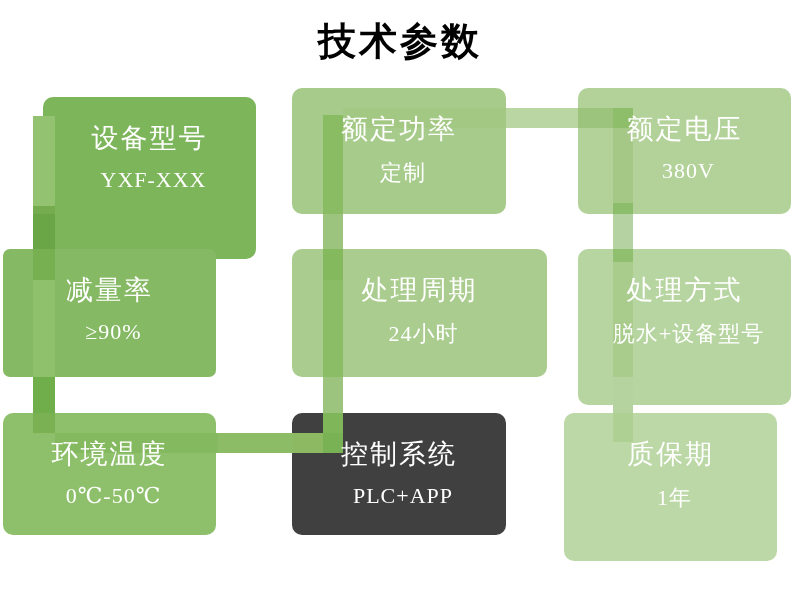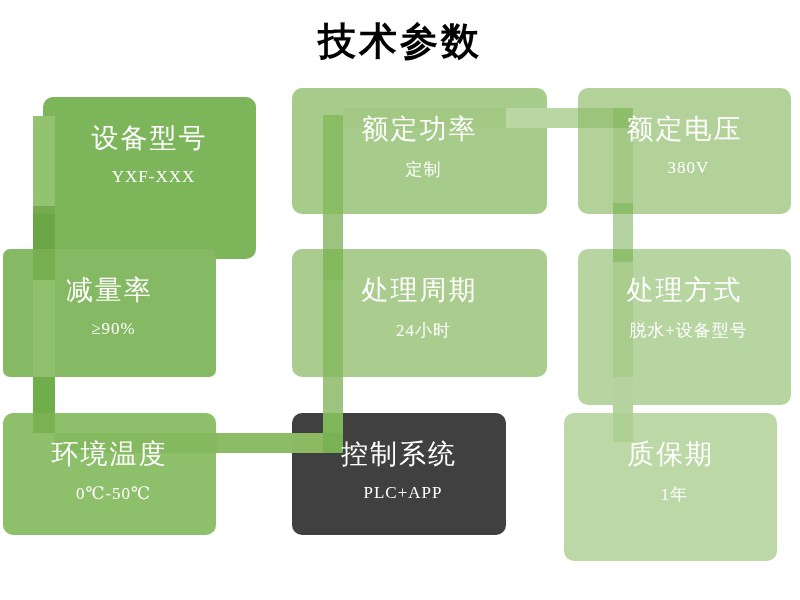--- a/index.html
+++ b/index.html
@@ -18,24 +18,24 @@
     font-size:38px;font-weight:600;letter-spacing:3px;color:#000;
   }
   
   .box{
     position:absolute;
     border-radius:10px;
     color:#fff;
     text-align:center;
   }
   .box .label{position:relative;z-index:2;margin-top:23px;font-size:27px;letter-spacing:2px;}
-  .box .value{position:relative;z-index:2;margin-top:11px;font-size:17px;letter-spacing:1px;padding-left:8px;}
+  .box .value{position:relative;z-index:2;margin-top:11px;font-size:22px;letter-spacing:1px;padding-left:8px;}
   
   .b1{left:3px;  top:97px; width:213px;height:162px;margin-left:40px;}
-  .b2{left:292px;top:88px; width:255px;height:126px;}
+  .b2{left:292px;top:88px; width:214px;height:126px;}
   .b3{left:578px;top:88px; width:213px;height:126px;}
   .b4{left:3px;  top:249px;width:213px;height:128px;border-radius:7px;}
   .b5{left:292px;top:249px;width:255px;height:128px;}
   .b6{left:578px;top:249px;width:213px;height:156px;}
   .b7{left:3px;  top:413px;width:213px;height:122px;}
   .b8{left:292px;top:413px;width:214px;height:122px;}
   .b9{left:564px;top:413px;width:213px;height:148px;}
   
   .seg{position:absolute;z-index:1;}
   .s-l1{left:33px;top:116px;width:22px;height:90px}

